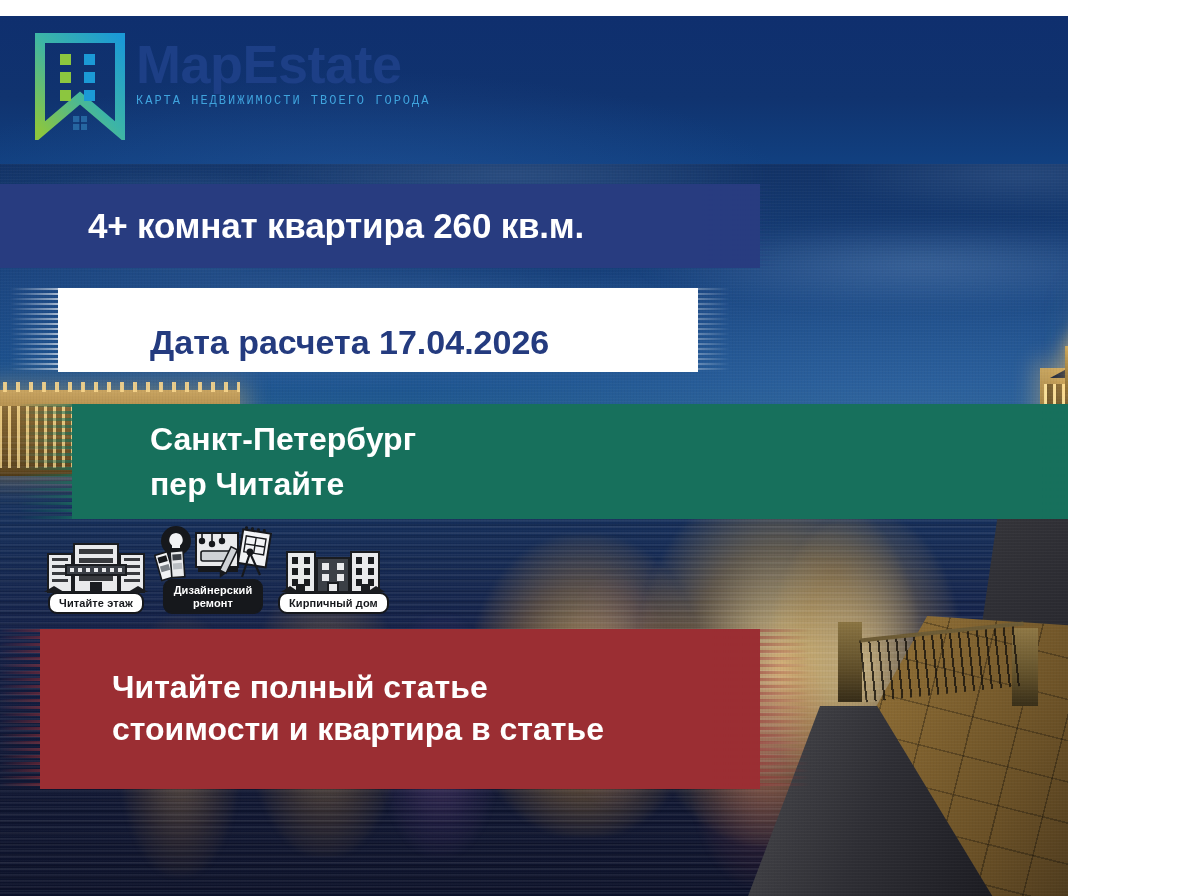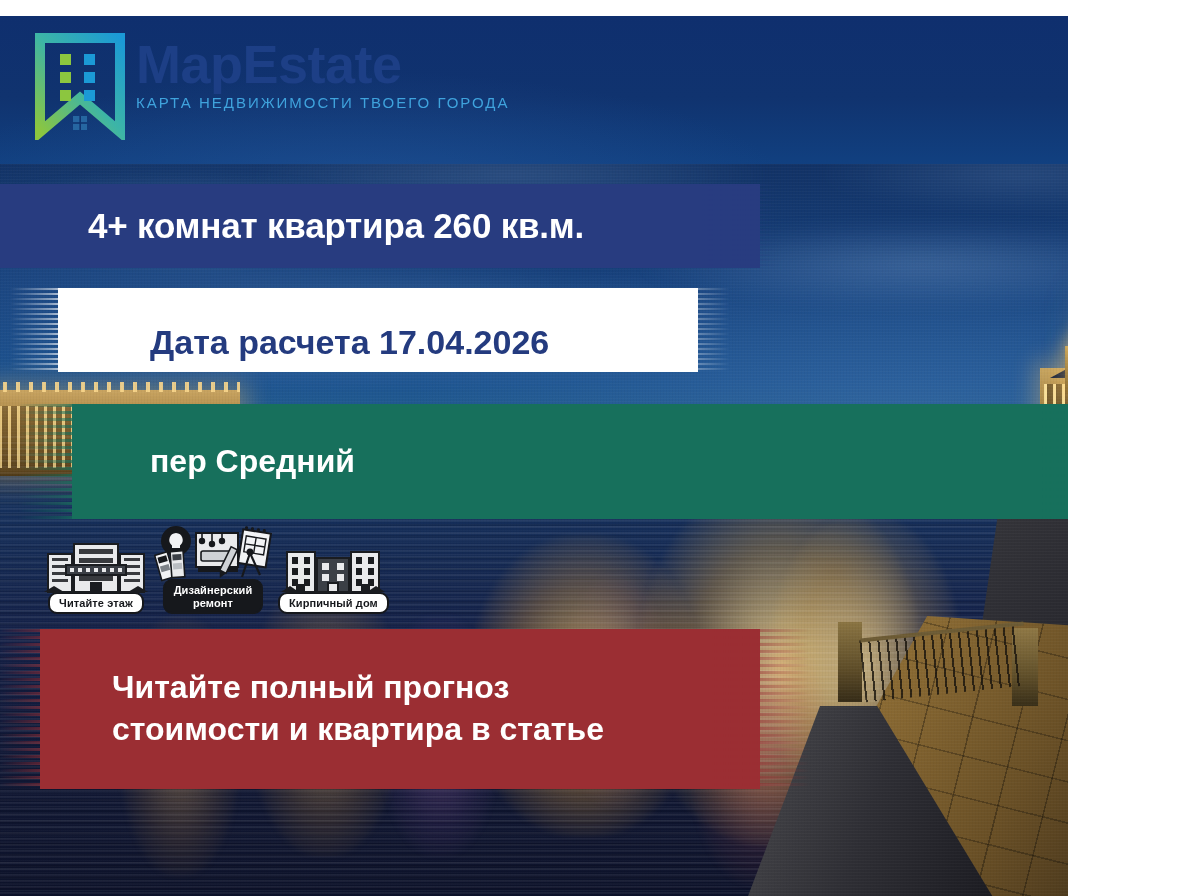--- a/index.html
+++ b/index.html
@@ -246,22 +246,22 @@
     position: absolute; inset: 0;
     background: radial-gradient(ellipse 600px 170px at 30% 120%, rgba(40,90,160,0.45) 0%, rgba(20,50,110,0) 72%);
   }
   .logoWrap { position: absolute; left: 32px; top: 16px; width: 96px; height: 108px; }
   .brandText { position: absolute; left: 136px; top: 20px; }
   .brandName {
     font-size: 54px; font-weight: 700; letter-spacing: -0.5px;
     color: #1d3f86; line-height: 1.04; white-space: nowrap;
   }
   .brandTag {
-    font-size: 15px; font-weight: 500; letter-spacing: 2.0px;
-    color: #3fa3dd; margin-top: 2px; white-space: nowrap;
+    font-size: 12px; font-weight: 500; letter-spacing: 2.0px;
+    color: #3fa3dd; margin-top: 2px; white-space: nowrap; font-family: Liberation Mono, monospace;
   }
 
   
   .band { position: absolute; display: flex; align-items: center; }
 
   .bandBlue {
     left: 0; top: 168px; width: 760px; height: 84px;
     background: #283c80;
     clip-path: polygon(0% 0%, 100% 0%, 100% 100%, 0% 100%);
   }
@@ -472,21 +472,22 @@
 
   <div class="bandWhiteStreakL"></div>
   <div class="band bandWhite"></div>
   <div class="bandWhiteStreakR"></div>
   <div class="dateText">Дата расчета 17.04.2026</div>
 
   <div class="bandGreenStreakL"></div>
   <div class="band bandGreen"></div>
   <div class="bandGreenStreakR"></div>
   <div class="addrText">
-    <div>пер Средний</div>
+    <div>Санкт-Петербург</div>
+    <div>пер Читайте</div>
   </div>
 
   <div class="badges">
 
     <div class="badge">
       <div class="badgeArt">
         <svg width="104" height="58" viewBox="0 0 104 58">
           <g stroke="#1a1c20" stroke-width="2" fill="#e9eaec">
             <rect x="4" y="16" width="24" height="38"></rect>
             <rect x="76" y="16" width="24" height="38"></rect>
@@ -624,17 +625,17 @@
         </svg>
       </div>
       <div class="badgeLabel light">Кирпичный дом</div>
     </div>
   </div>
 
   <div class="bandRedStreakL"></div>
   <div class="band bandRed"></div>
   <div class="bandRedStreakR"></div>
   <div class="ctaText">
-    <div>Читайте полный прогноз</div>
+    <div>Читайте полный статье</div>
     <div>стоимости и квартира в статье</div>
   </div>
 
 </div>
 
 </body></html>

